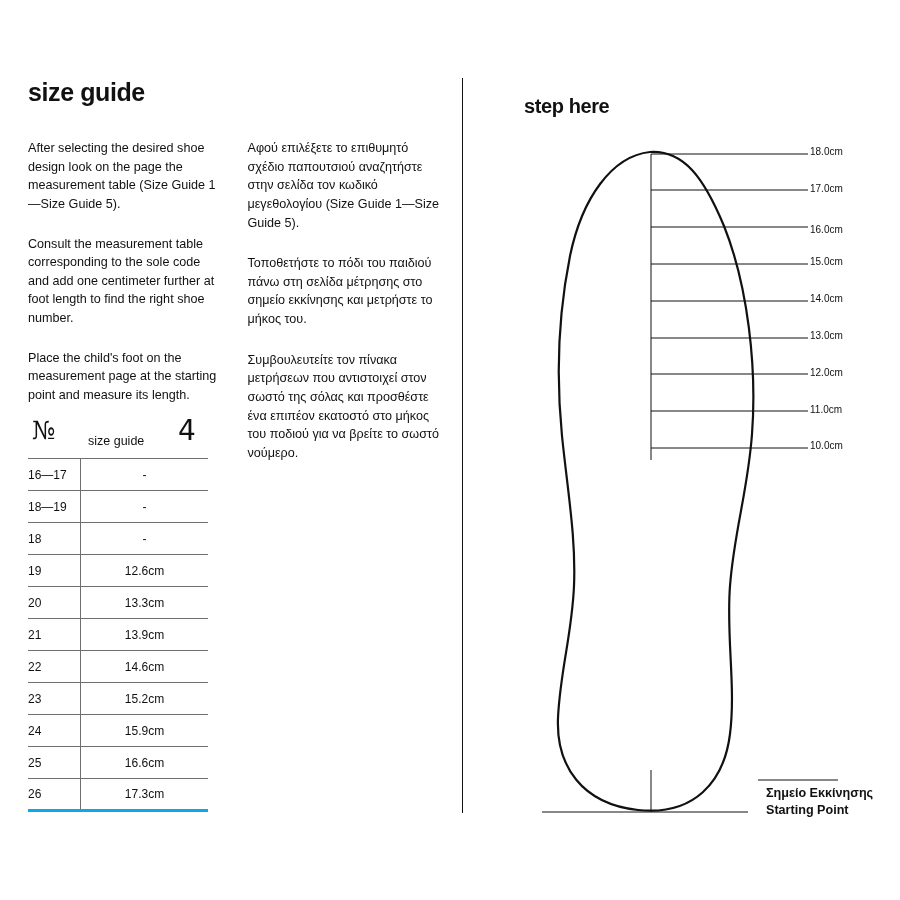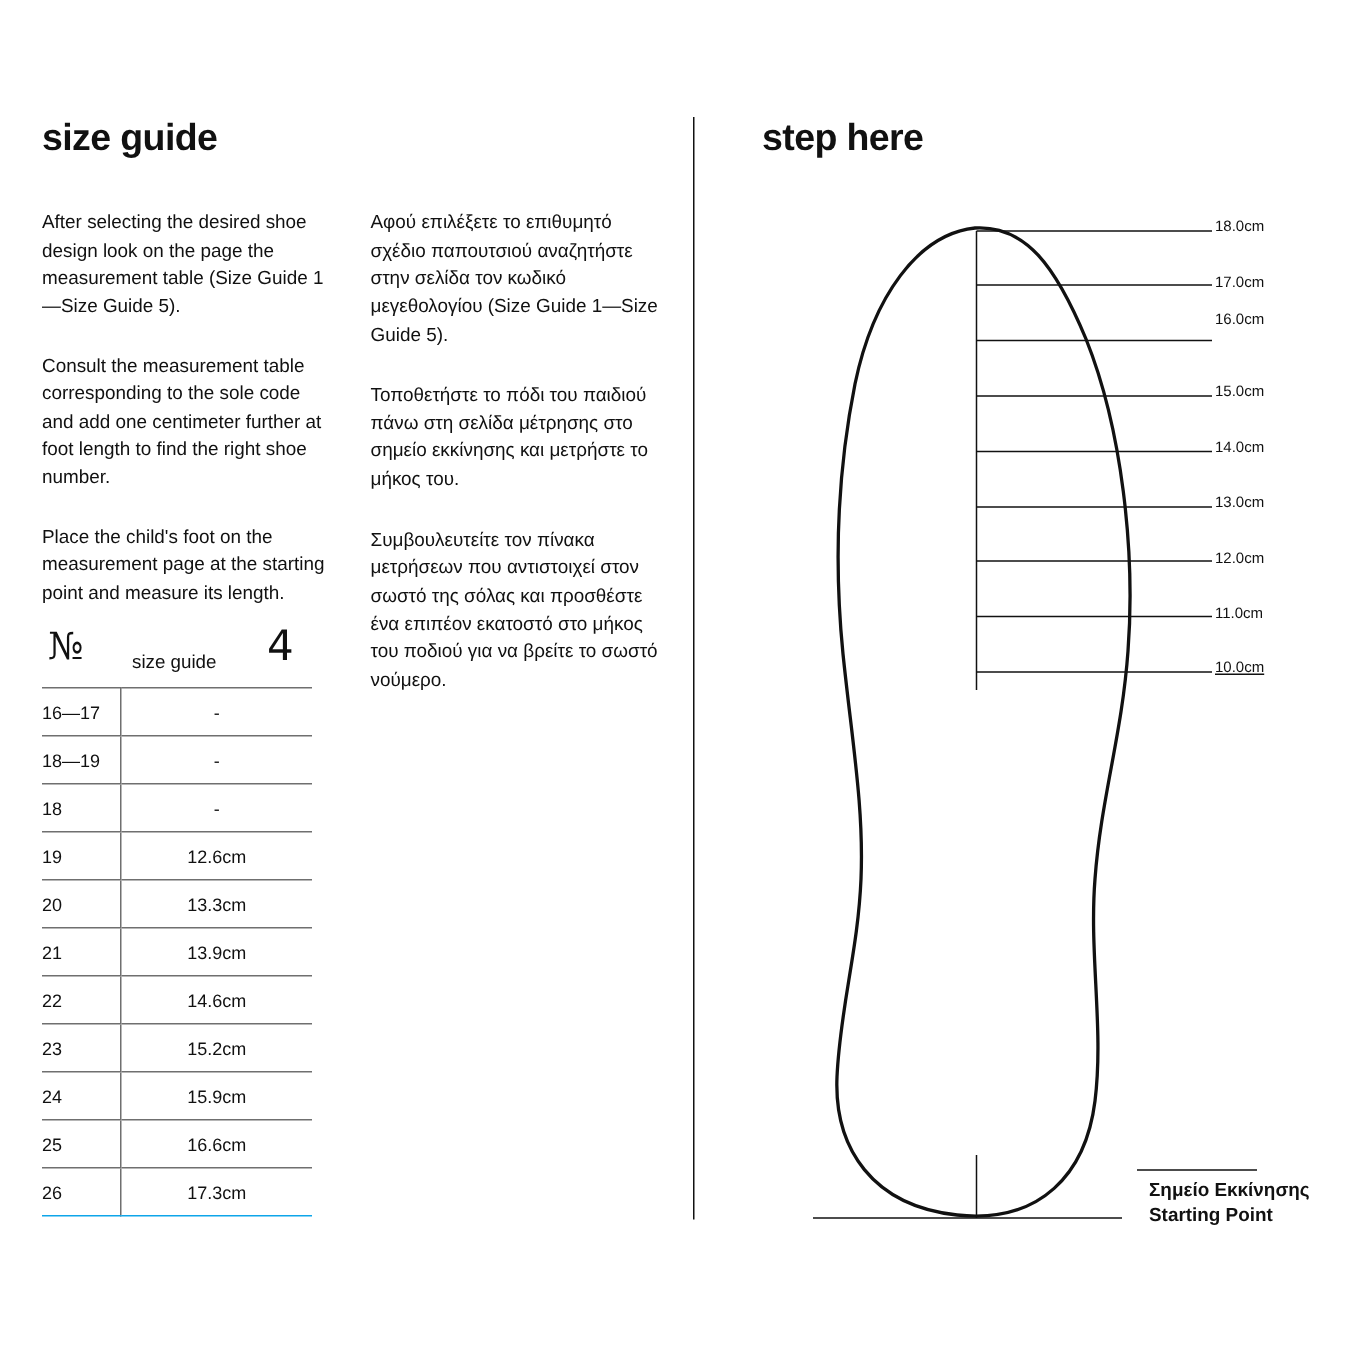--- a/index.html
+++ b/index.html
@@ -39,22 +39,21 @@
   }
   h1.title {
     font-size: 25px;
     font-weight: bold;
     letter-spacing: -0.4px;
     margin: 0 0 34px 0;
     line-height: 1;
   }
   .cols {
     display: flex;
-    gap: 8px;
-    justify-content: space-between;
+    gap: 24px;
   }
   .col {
     width: 196px;
   }
   .para {
     font-size: 12.6px;
     line-height: 1.48;
     margin: 0 0 21px 0;
   }
   .col.gr .para {
@@ -102,45 +101,45 @@
   table.sizes tr {
     height: 32px;
   }
   table.sizes td {
     border-top: 1px solid #6f6f6f;
     font-size: 12px;
     padding: 0;
     vertical-align: middle;
   }
   table.sizes tr:last-child td {
-    border-bottom: 1px solid #0ea5e9;
+    border-bottom: 3px solid #0ea5e9;
   }
   td.c-size {
     width: 52px;
     padding-left: 4px;
     border-right: 1px solid #6f6f6f;
   }
   td.c-val {
     text-align: center;
     padding-right: 18px;
   }
 
   
   .right {
     position: absolute;
     left: 508px;
     top: 80px;
     width: 380px;
     height: 740px;
   }
   h2.title2 {
-    font-size: 25px;
+    font-size: 20px;
     font-weight: bold;
     letter-spacing: -0.4px;
-    margin: 0;
+    margin: 16px;
     line-height: 1;
   }
   .diagram {
     position: absolute;
     left: 0;
     top: 0;
     width: 392px;
     height: 740px;
   }
   .tick-label {
@@ -269,27 +268,27 @@
       <line x1="143" y1="258" x2="300" y2="258" stroke="#111111" stroke-width="1"></line>
       <line x1="143" y1="294" x2="300" y2="294" stroke="#111111" stroke-width="1"></line>
       <line x1="143" y1="331" x2="300" y2="331" stroke="#111111" stroke-width="1"></line>
       <line x1="143" y1="368" x2="300" y2="368" stroke="#111111" stroke-width="1"></line>
 
       <line x1="250" y1="700" x2="330" y2="700" stroke="#111111" stroke-width="1"></line>
     </svg>
 
     <span class="tick-label" style="left:302px; top:66px;">18.0cm</span>
     <span class="tick-label" style="left:302px; top:103px;">17.0cm</span>
-    <span class="tick-label" style="left:302px; top:128px;">16.0cm</span>
+    <span class="tick-label" style="left:302px; top:144px;">16.0cm</span>
     <span class="tick-label" style="left:302px; top:176px;">15.0cm</span>
     <span class="tick-label" style="left:302px; top:213px;">14.0cm</span>
     <span class="tick-label" style="left:302px; top:250px;">13.0cm</span>
     <span class="tick-label" style="left:302px; top:287px;">12.0cm</span>
     <span class="tick-label" style="left:302px; top:324px;">11.0cm</span>
-    <span class="tick-label" style="left:302px; top:360px;text-decoration:underline;">10.0cm</span>
+    <span class="tick-label" style="left:302px; top:360px;">10.0cm</span>
 
     <div class="start-label">
       <span>Σημείο Εκκίνησης</span><br>
       <span>Starting Point</span>
     </div>
   </div>
 
 </div>
 
 </body></html>

